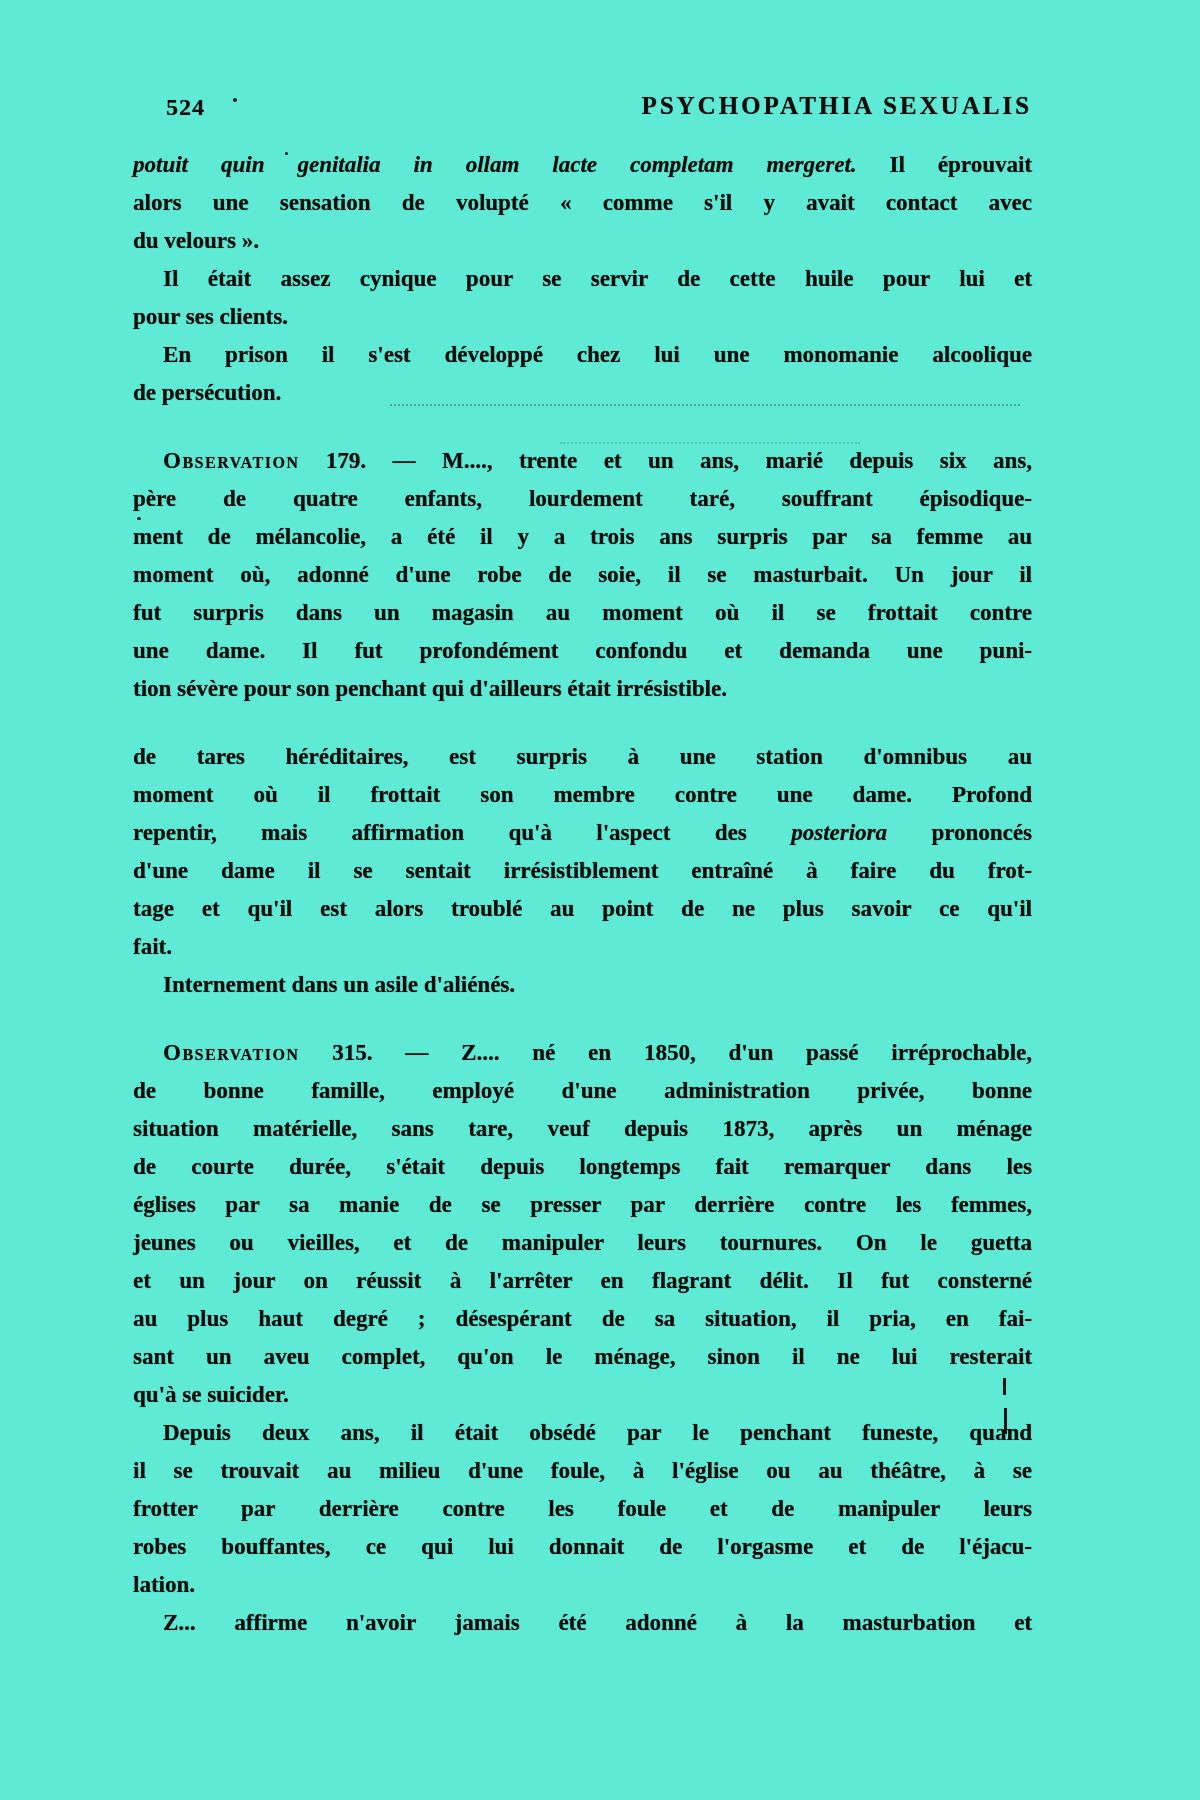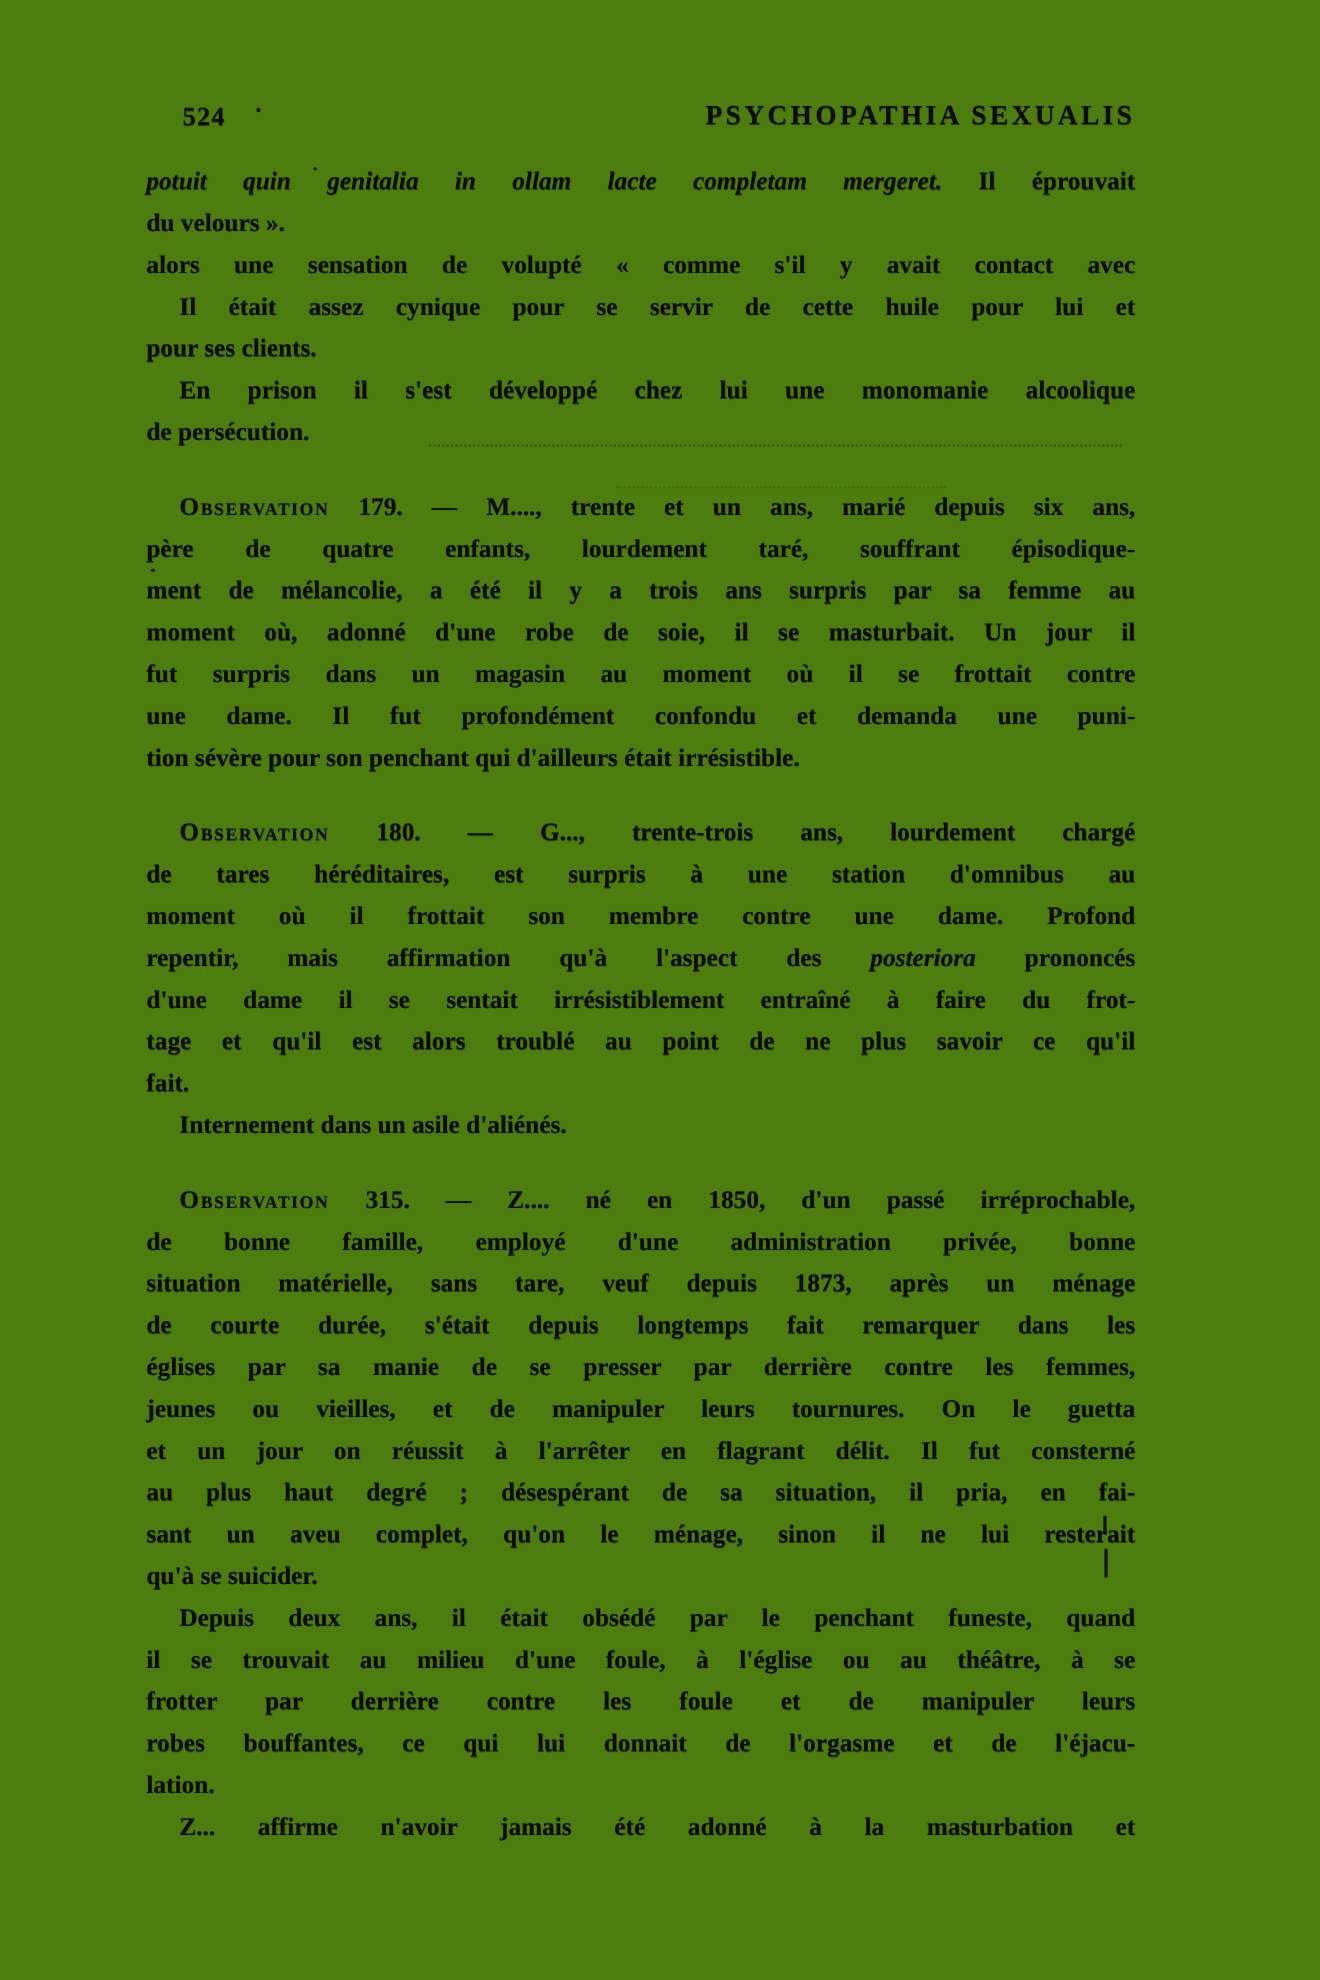--- a/index.html
+++ b/index.html
@@ -1,19 +1,19 @@
 <!DOCTYPE html>
 <html><head>
 <meta charset="utf-8">
 <style>
   html,body { margin:0; padding:0; background:#ffffff; }
   .page {
     position:relative;
     width:1200px; height:1800px;
-    background:#4d7c0f;
+    background:#5eead4;
     overflow:hidden;
     font-family:"Liberation Serif","DejaVu Serif",serif;
     color:#0d0c0a;
     font-weight:bold;
     text-shadow:0.3px 0.3px 0.7px rgba(10,10,10,0.55);
   }
   .running-head {
     position:absolute; top:92px; left:133px; width:899px; height:34px;
   }
   .page-number {
@@ -51,42 +51,41 @@
 <div class="page">
 
   <div class="running-head">
     <span class="page-number">524</span>
     <span class="head-title">PSYCHOPATHIA SEXUALIS</span>
   </div>
 
   <div class="text-block">
       <div class="para">
         <div class="line j"><span class="italic">potuit quin genitalia in ollam lacte completam mergeret.</span><span class="normal"> Il éprouvait</span></div>
+        <div class="line j"><span class="normal">alors une sensation de volupté « comme s'il y avait contact avec</span></div>
         <div class="line"><span class="normal">du velours ».</span></div>
-        <div class="line j"><span class="normal">alors une sensation de volupté « comme s'il y avait contact avec</span></div>
       </div>
       <div class="para">
         <div class="line j first-indent"><span class="normal">Il était assez cynique pour se servir de cette huile pour lui et</span></div>
         <div class="line"><span class="normal">pour ses clients.</span></div>
       </div>
       <div class="para">
         <div class="line j first-indent"><span class="normal">En prison il s'est développé chez lui une monomanie alcoolique</span></div>
         <div class="line"><span class="normal">de persécution.</span></div>
       </div>
       <div class="para space-before">
         <div class="line j first-indent"><span class="smallcaps">Observation</span><span class="normal"> 179. — M...., trente et un ans, marié depuis six ans,</span></div>
         <div class="line j"><span class="normal">père de quatre enfants, lourdement taré, souffrant épisodique-</span></div>
         <div class="line j"><span class="normal">ment de mélancolie, a été il y a trois ans surpris par sa femme au</span></div>
         <div class="line j"><span class="normal">moment où, adonné d'une robe de soie, il se masturbait. Un jour il</span></div>
         <div class="line j"><span class="normal">fut surpris dans un magasin au moment où il se frottait contre</span></div>
         <div class="line j"><span class="normal">une dame. Il fut profondément confondu et demanda une puni-</span></div>
         <div class="line"><span class="normal">tion sévère pour son penchant qui d'ailleurs était irrésistible.</span></div>
       </div>
       <div class="para space-before">
-        <div class="line j first-indent"><span class="smallcaps">Observation</span><span class="normal"> 180. — G..., trente-trois ans, lourdement chargé</span></div>
         <div class="line j"><span class="normal">de tares héréditaires, est surpris à une station d'omnibus au</span></div>
         <div class="line j"><span class="normal">moment où il frottait son membre contre une dame. Profond</span></div>
         <div class="line j"><span class="normal">repentir, mais affirmation qu'à l'aspect des </span><span class="italic">posteriora</span><span class="normal"> prononcés</span></div>
         <div class="line j"><span class="normal">d'une dame il se sentait irrésistiblement entraîné à faire du frot-</span></div>
         <div class="line j"><span class="normal">tage et qu'il est alors troublé au point de ne plus savoir ce qu'il</span></div>
         <div class="line"><span class="normal">fait.</span></div>
       </div>
       <div class="para">
         <div class="line first-indent"><span class="normal">Internement dans un asile d'aliénés.</span></div>
       </div>

